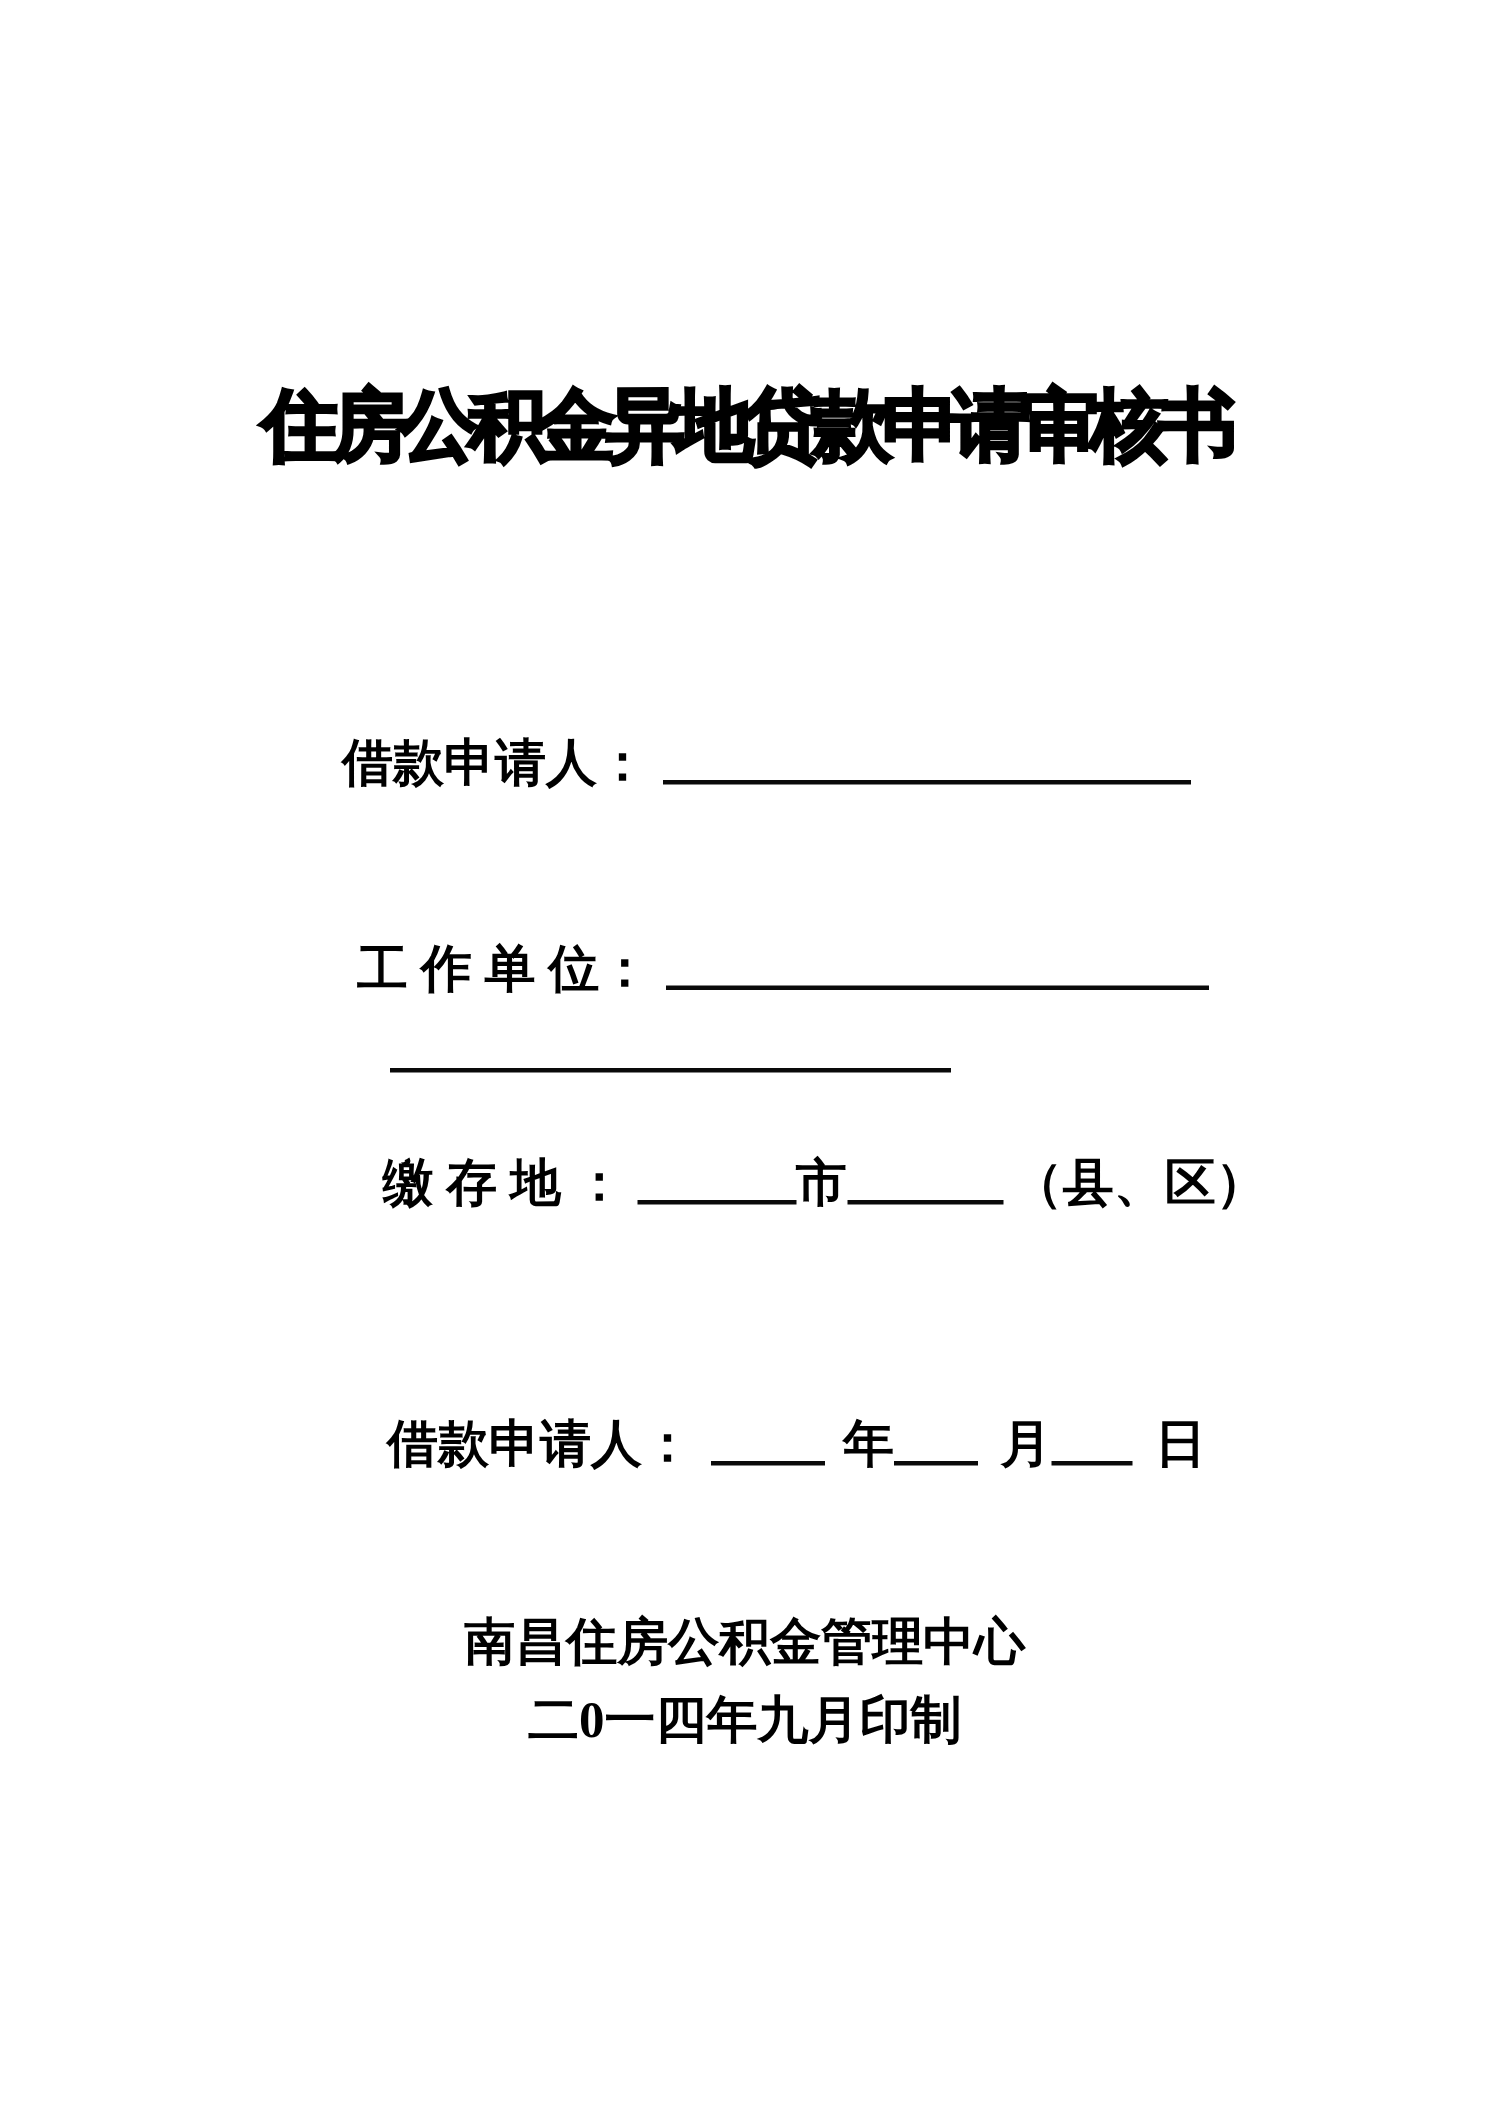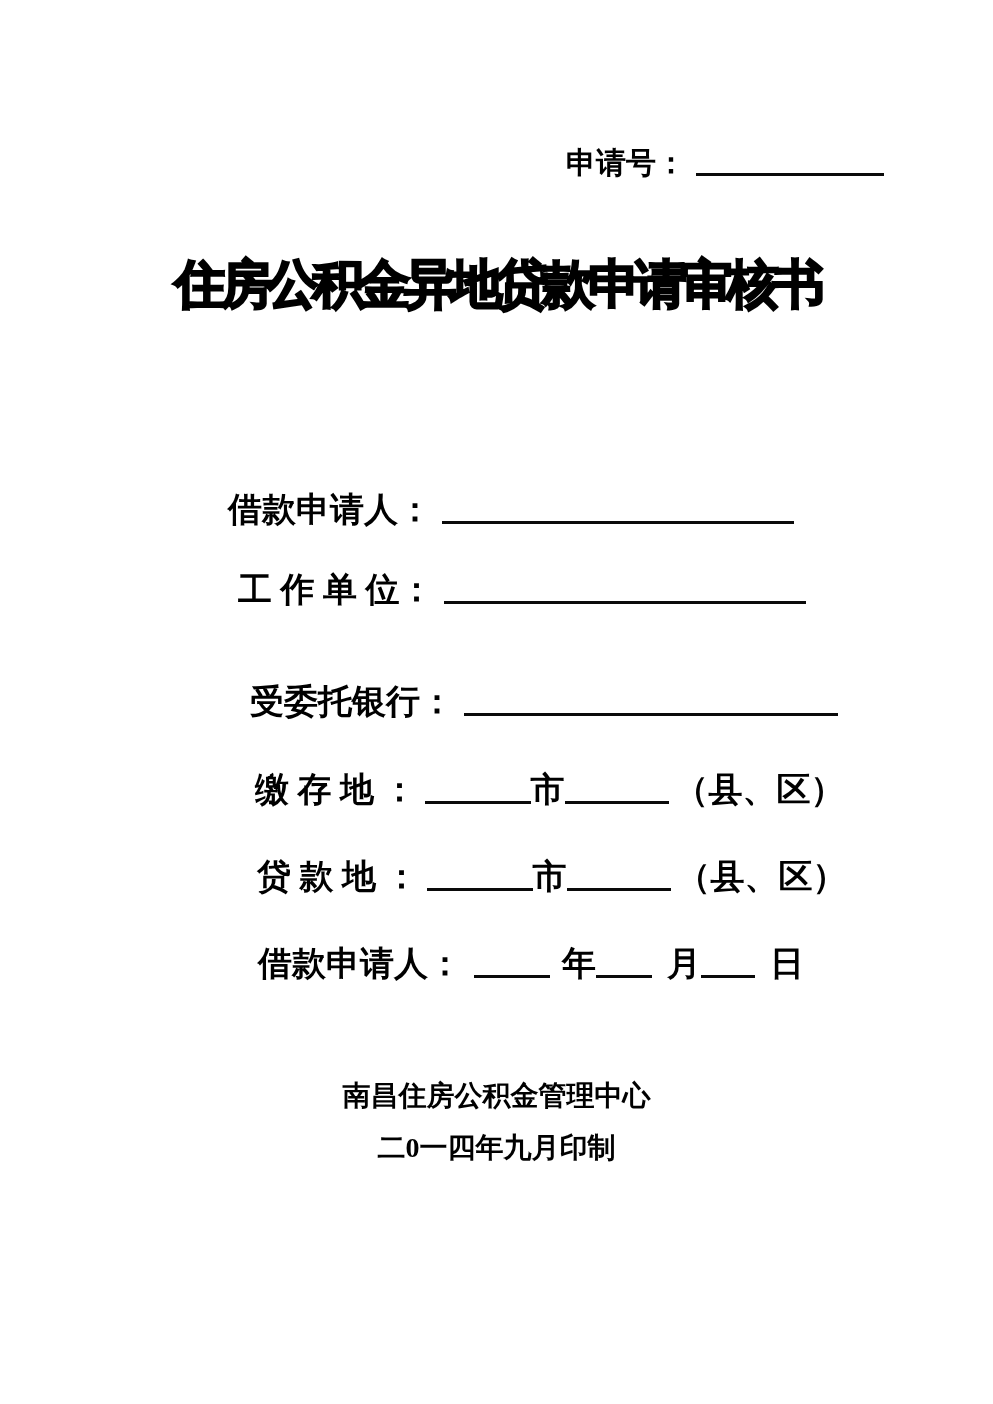--- a/index.html
+++ b/index.html
@@ -58,21 +58,21 @@
   }
   .blank {
     display: inline-block;
     border-bottom: 3px solid #0a0a0a;
     position: relative;
     top: 3px;
   }
   .f-borrower { top: 490px; left: 228px; }
   .f-borrower .blank { width: 352px; margin-left: 10px; }
 
-  .f-workunit { top: 570px; left: 238px; }
+  .f-workunit { top: 627px; left: 238px; }
   .f-workunit .blank { width: 362px; margin-left: 10px; }
 
   .f-bank { top: 682px; left: 250px; }
   .f-bank .blank { width: 374px; margin-left: 10px; }
 
   .f-deposit { top: 770px; left: 255px; }
   .f-loan    { top: 857px; left: 257px; }
   .blank-city-1 { width: 106px; margin-left: 8px; }
   .blank-city-2 { width: 104px; }
   .county { margin-left: 6px; }
@@ -87,56 +87,50 @@
 
   
   .footer {
     position: absolute;
     top: 1070px;
     left: 0;
     width: 100%;
     text-align: center;
   }
   .footer-line {
-    font-size: 28px;
+    font-size: 34px;
     font-weight: bold;
     line-height: 52px;
     white-space: nowrap;
   }
 </style>
 </head>
 <body>
 
 <div class="page">
 
-  <div class="app-no">
-    <span>申请号：</span><span class="blank"></span>
-  </div>
 
   <div class="doc-title">住房公积金异地贷款申请审核书</div>
 
   <div class="field f-borrower">
     <span>借款申请人：</span><span class="blank"></span>
   </div>
 
   <div class="field f-workunit">
     <span>工 作 单 位：</span><span class="blank"></span>
   </div>
 
   <div class="field f-bank">
-    <span>受委托银行：</span><span class="blank"></span>
+    <span class="blank"></span>
   </div>
 
   <div class="field f-deposit">
     <span>缴 存 地 ：</span><span class="blank blank-city-1"></span><span>市</span><span class="blank blank-city-2"></span><span class="county">（县、区）</span>
   </div>
 
-  <div class="field f-loan">
-    <span>贷 款 地 ：</span><span class="blank blank-city-1"></span><span>市</span><span class="blank blank-city-2"></span><span class="county">（县、区）</span>
-  </div>
 
   <div class="field f-date">
     <span>借款申请人：</span><span class="blank blank-year"></span><span class="unit-year">年</span><span class="blank blank-month"></span><span class="unit-month">月</span><span class="blank blank-day"></span><span class="unit-day">日</span>
   </div>
 
   <div class="footer">
     <div class="footer-line">南昌住房公积金管理中心</div>
     <div class="footer-line">二0一四年九月印制</div>
   </div>
 

